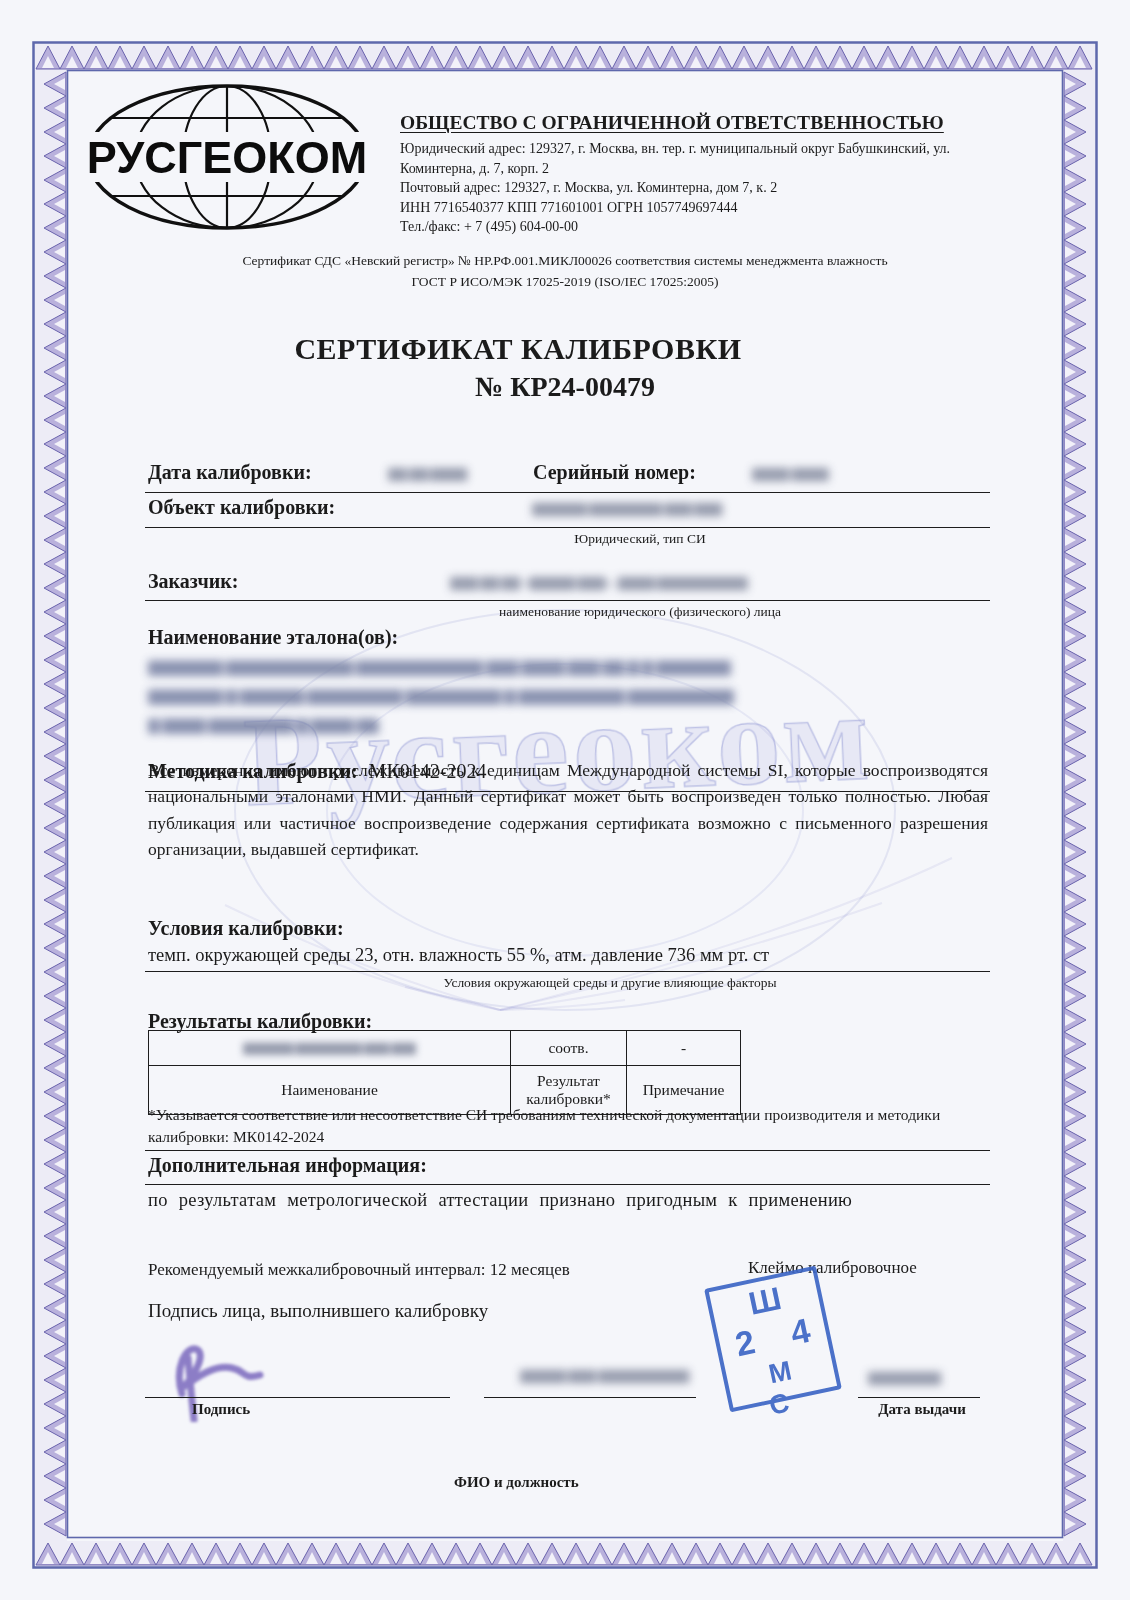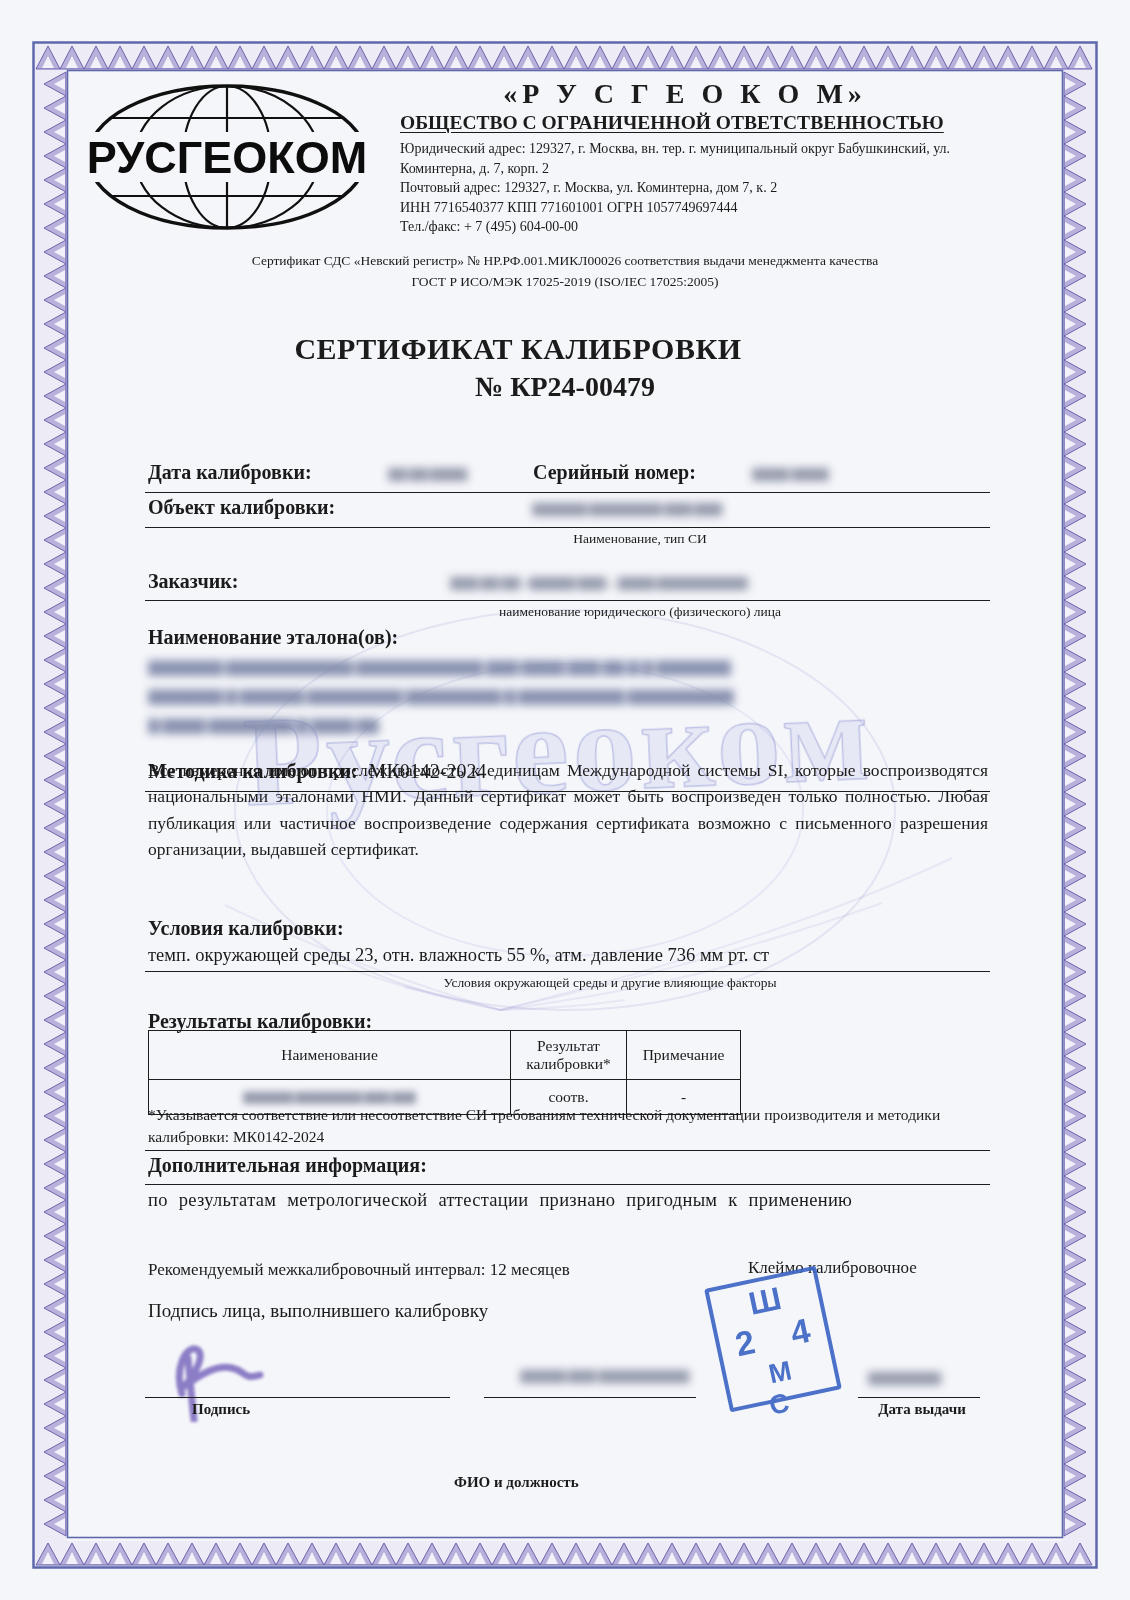--- a/index.html
+++ b/index.html
@@ -499,47 +499,46 @@
     <ellipse cx="147" cy="77" rx="139" ry="71" fill="none" stroke="#101010" stroke-width="3.4"></ellipse>
     <ellipse cx="147" cy="77" rx="92" ry="71" fill="none" stroke="#101010" stroke-width="2.2"></ellipse>
     <ellipse cx="147" cy="77" rx="44" ry="71" fill="none" stroke="#101010" stroke-width="2.2"></ellipse>
     <line x1="147" y1="6" x2="147" y2="148" stroke="#101010" stroke-width="2.2"></line>
     <line x1="32" y1="38" x2="262" y2="38" stroke="#101010" stroke-width="2.2"></line>
     <line x1="32" y1="116" x2="262" y2="116" stroke="#101010" stroke-width="2.2"></line>
     <rect x="0" y="52" width="295" height="50" fill="#f5f6fa"></rect>
     <text x="147" y="93" text-anchor="middle" font-family="Liberation Sans, sans-serif" font-weight="bold" font-size="45" fill="#0c0c0c">РУСГЕОКОМ</text>
   </svg>
 
-  <div class="el co-name">«Р У С Г Е О К О М»</div>
   <div class="el co-form">ОБЩЕСТВО С ОГРАНИЧЕННОЙ ОТВЕТСТВЕННОСТЬЮ</div>
   <div class="el co-addr">
     <div>Юридический адрес: 129327, г. Москва, вн. тер. г. муниципальный округ Бабушкинский, ул. Коминтерна, д. 7, корп. 2</div>
     <div>Почтовый адрес: 129327, г. Москва, ул. Коминтерна, дом 7, к. 2</div>
     <div>ИНН 7716540377 КПП 771601001 ОГРН 1057749697444</div>
     <div>Тел./факс: + 7 (495) 604-00-00</div>
   </div>
 
   <div class="el sds">
-    <div>Сертификат СДС «Невский регистр» № НР.РФ.001.МИКЛ00026 соответствия выдачи менеджмента качества</div>
+    <div>Сертификат СДС «Невский регистр» № НР.РФ.001.МИКЛ00026 соответствия системы менеджмента влажность</div>
     <div>ГОСТ Р ИСО/МЭК 17025-2019 (ISO/IEC 17025:2005)</div>
   </div>
 
   <div class="el title-main">СЕРТИФИКАТ КАЛИБРОВКИ</div>
   <div class="el title-num">№ КР24-00479</div>
 
   <div class="el lbl" style="left:148px;top:461px;">Дата калибровки:</div>
   <div class="blob" style="left:388px;top:466px;width:108px;">▇▇.▇▇.▇▇▇▇</div>
   <div class="el lbl" style="left:533px;top:461px;">Серийный номер:</div>
   <div class="blob" style="left:752px;top:466px;width:145px;">▇▇▇▇-▇▇▇▇</div>
   <div class="rule" style="left:145px;top:492px;width:845px;"></div>
 
   <div class="el lbl" style="left:148px;top:496px;">Объект калибровки:</div>
   <div class="blob" style="left:532px;top:501px;width:215px;">▇▇▇▇▇▇ ▇▇▇▇▇▇▇▇ ▇▇▇ ▇▇▇</div>
   <div class="rule" style="left:145px;top:527px;width:845px;"></div>
-  <div class="el cap" style="left:380px;top:531px;width:520px;">Наименование, тип СИ</div>
+  <div class="el cap" style="left:380px;top:531px;width:520px;">Юридический, тип СИ</div>
 
   <div class="el lbl" style="left:148px;top:570px;">Заказчик:</div>
   <div class="blob" style="left:450px;top:575px;width:465px;">▇▇▇ ▇▇ ▇▇ «▇▇▇▇▇ ▇▇▇», ▇▇▇▇ ▇▇▇▇▇▇▇▇▇▇</div>
   <div class="rule" style="left:145px;top:600px;width:845px;"></div>
   <div class="el cap" style="left:380px;top:604px;width:520px;">наименование юридического (физического) лица</div>
 
   <div class="el lbl" style="left:148px;top:626px;">Наименование эталона(ов):</div>
   <div class="blob blob-blue" style="left:148px;top:658px;width:815px;">▇▇▇▇▇▇▇ ▇▇▇▇▇▇▇▇▇▇▇▇ ▇▇▇▇▇▇▇▇▇▇▇▇ ▇▇▇ ▇▇▇▇ ▇▇▇ ▇▇ ▇ ▇ ▇▇▇▇▇▇▇</div>
   <div class="blob blob-blue" style="left:148px;top:687px;width:780px;">▇▇▇▇▇▇▇ ▇ ▇▇▇▇▇▇ ▇▇▇▇▇▇▇▇▇ ▇▇▇▇▇▇▇▇▇ ▇ ▇▇▇▇▇▇▇▇▇▇ ▇▇▇▇▇▇▇▇▇▇</div>
   <div class="blob blob-blue" style="left:148px;top:716px;width:300px;">▇ ▇▇▇▇ ▇▇▇▇▇▇▇▇ ▇ ▇▇▇▇ ▇▇</div>
@@ -559,31 +558,31 @@
 
   <div class="el lbl" style="left:148px;top:1002px;margin-top:8px;">Результаты калибровки:</div>
   <table class="results el" style="left:148px;top:1030px;">
     <colgroup>
         <col style="width:362px">
         <col style="width:116px">
         <col style="width:114px">
       </colgroup>
     <tbody>
         <tr>
-      <th>Наименование</th>
-      <th>Результат калибровки*</th>
-      <th>Примечание</th>
-    </tr>
-    <tr>
       <td>
         <span class="blob-inline">▇▇▇▇▇▇ ▇▇▇▇▇▇▇▇ ▇▇▇ ▇▇▇</span>
       </td>
       <td>соотв.</td>
       <td>-</td>
     </tr>
+    <tr>
+      <th>Наименование</th>
+      <th>Результат калибровки*</th>
+      <th>Примечание</th>
+    </tr>
   </tbody>
     </table>
 
   <div class="el" style="left:148px;top:1104px;width:840px;font-size:15.5px;line-height:1.45;">*Указывается соответствие или несоответствие СИ требованиям технической документации производителя и методики калибровки: МК0142-2024</div>
   <div class="rule" style="left:145px;top:1150px;width:845px;"></div>
   <div class="el lbl" style="left:148px;top:1154px;">Дополнительная информация:</div>
   <div class="rule" style="left:145px;top:1184px;width:845px;"></div>
   <div class="el" style="left:148px;top:1190px;width:840px;font-size:18.5px;word-spacing:6px;letter-spacing:.3px;">по результатам метрологической аттестации признано пригодным к применению</div>
 
   <div class="el" style="left:148px;top:1260px;font-size:17px;">Рекомендуемый межкалибровочный интервал: 12 месяцев</div>

